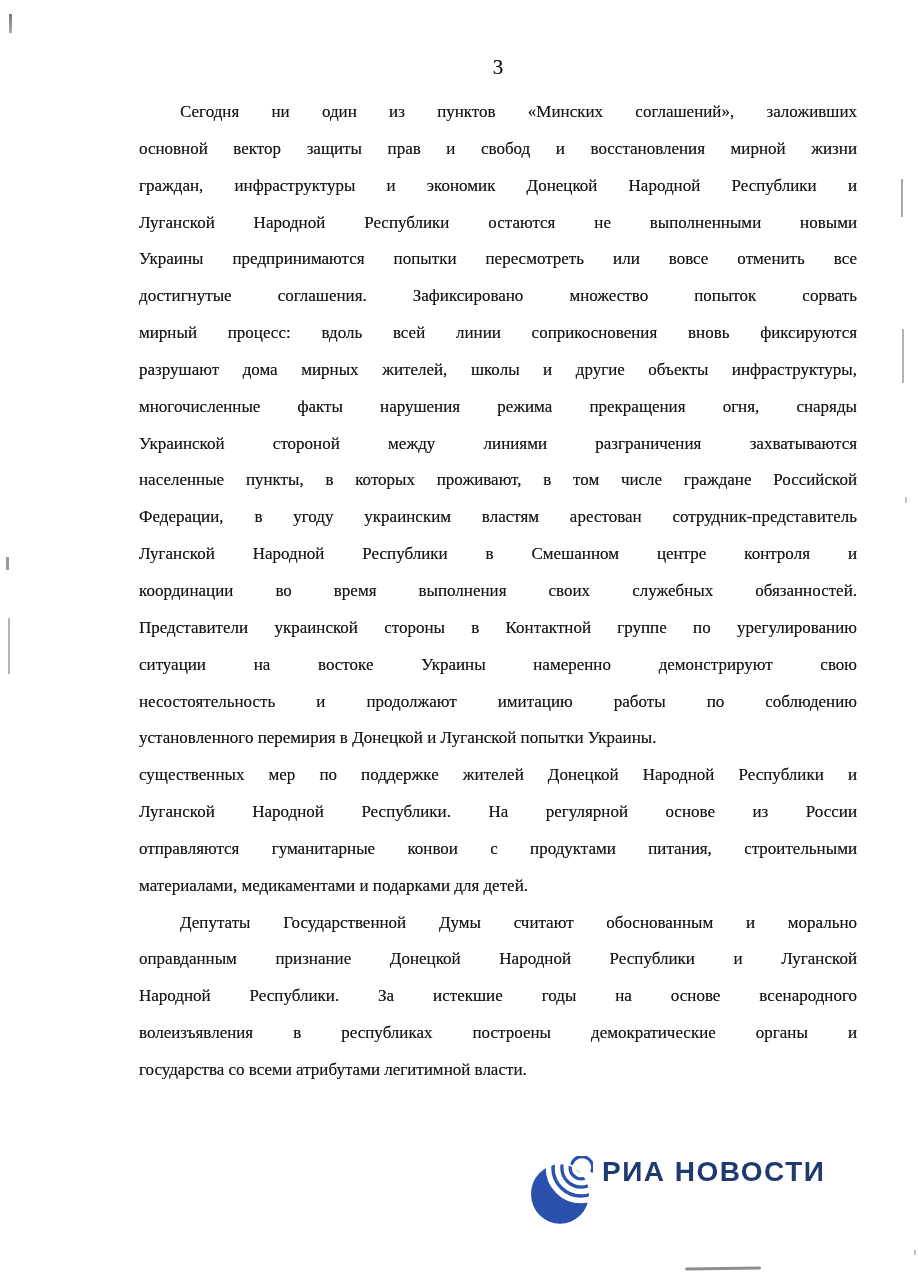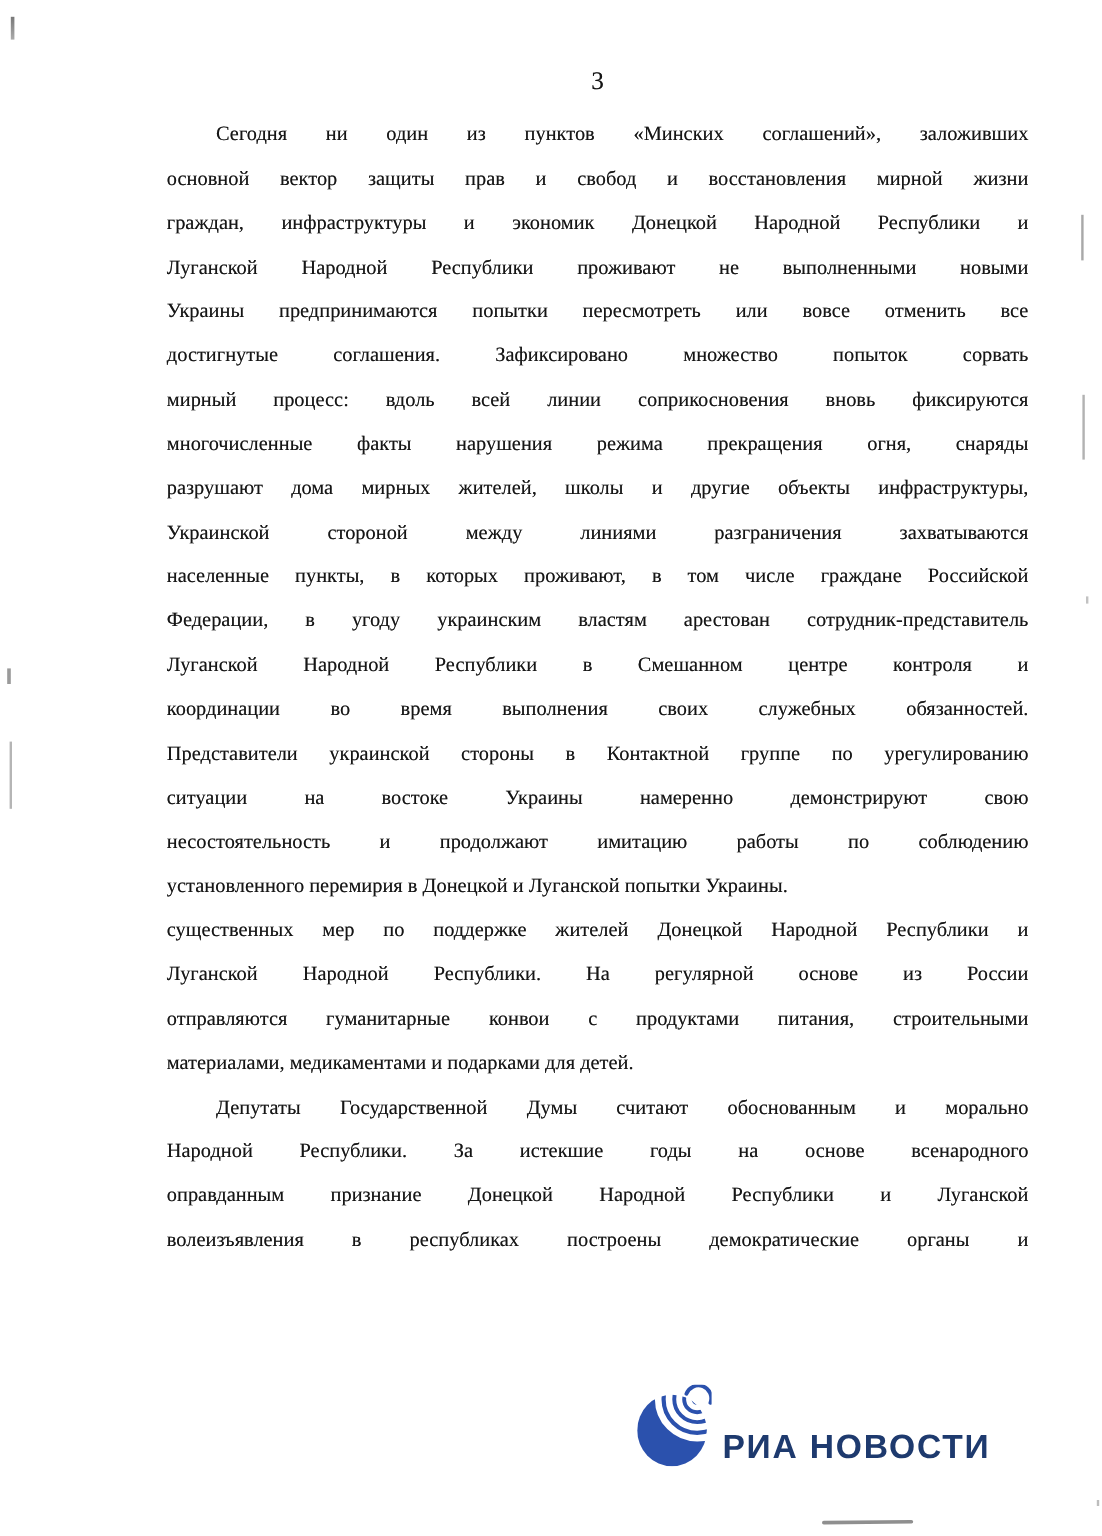--- a/index.html
+++ b/index.html
@@ -39,21 +39,21 @@
   }
   .body-text .line.first { text-indent: 41px; }
   .body-text .line.last { text-align-last: left; }
 
   .logo {
     position: absolute;
     left: 531px;
     top: 1156px;
     height: 66px;
     display: flex;
-    align-items: flex-end;
+    align-items: flex-start;
   }
   .logo-globe { display: block; }
   .logo-text {
     font-family: "Liberation Sans", "DejaVu Sans", sans-serif;
     font-weight: 700;
     font-size: 28px;
     letter-spacing: 1.5px;
     color: var(--logo-text-color, #1e3a6e);
     margin-left: 9px;
     white-space: nowrap;
@@ -82,43 +82,44 @@
   <div class="artifact a6"></div>
   <div class="artifact a7"></div>
   <div class="artifact a8"></div>
 
   <div class="page-number">3</div>
 
   <div class="body-text">
       <div class="line first">Сегодня ни один из пунктов «Минских соглашений», заложивших</div>
       <div class="line">основной вектор защиты прав и свобод и восстановления мирной жизни</div>
       <div class="line">граждан, инфраструктуры и экономик Донецкой Народной Республики и</div>
-      <div class="line">Луганской Народной Республики проживают не выполненными новыми</div>
+      <div class="line">Луганской Народной Республики остаются не выполненными новыми</div>
       <div class="line">Украины предпринимаются попытки пересмотреть или вовсе отменить все</div>
       <div class="line">достигнутые соглашения. Зафиксировано множество попыток сорвать</div>
       <div class="line">мирный процесс: вдоль всей линии соприкосновения вновь фиксируются</div>
+      <div class="line">разрушают дома мирных жителей, школы и другие объекты инфраструктуры,</div>
       <div class="line">многочисленные факты нарушения режима прекращения огня, снаряды</div>
-      <div class="line">разрушают дома мирных жителей, школы и другие объекты инфраструктуры,</div>
       <div class="line">Украинской стороной между линиями разграничения захватываются</div>
       <div class="line">населенные пункты, в которых проживают, в том числе граждане Российской</div>
       <div class="line">Федерации, в угоду украинским властям арестован сотрудник-представитель</div>
       <div class="line">Луганской Народной Республики в Смешанном центре контроля и</div>
       <div class="line">координации во время выполнения своих служебных обязанностей.</div>
       <div class="line">Представители украинской стороны в Контактной группе по урегулированию</div>
       <div class="line">ситуации на востоке Украины намеренно демонстрируют свою</div>
       <div class="line">несостоятельность и продолжают имитацию работы по соблюдению</div>
       <div class="line last">установленного перемирия в Донецкой и Луганской попытки Украины.</div>
       <div class="line">существенных мер по поддержке жителей Донецкой Народной Республики и</div>
       <div class="line">Луганской Народной Республики. На регулярной основе из России</div>
       <div class="line">отправляются гуманитарные конвои с продуктами питания, строительными</div>
       <div class="line last">материалами, медикаментами и подарками для детей.</div>
       <div class="line first">Депутаты Государственной Думы считают обоснованным и морально</div>
+      <div class="line">оправданным признание Донецкой Народной Республики и Луганской</div>
       <div class="line">Народной Республики. За истекшие годы на основе всенародного</div>
-      <div class="line">оправданным признание Донецкой Народной Республики и Луганской</div>
       <div class="line">волеизъявления в республиках построены демократические органы и</div>
+      <div class="line last">государства со всеми атрибутами легитимной власти.</div>
     </div>
 
   <div class="logo">
     <svg class="logo-globe" width="62" height="68" viewBox="0 -2 62 68" xmlns="http://www.w3.org/2000/svg">
       <ellipse cx="29" cy="36" rx="29" ry="29.8" style="fill: var(--logo-blue, #2b51ad);"></ellipse>
       <g fill="none" stroke="#ffffff">
         <circle cx="50" cy="10" r="7" stroke-width="4.5"></circle>
         <circle cx="50" cy="10" r="15" stroke-width="5"></circle>
         <circle cx="50" cy="10" r="23.5" stroke-width="5.5"></circle>
         <circle cx="50" cy="10" r="32.5" stroke-width="5.5"></circle>

